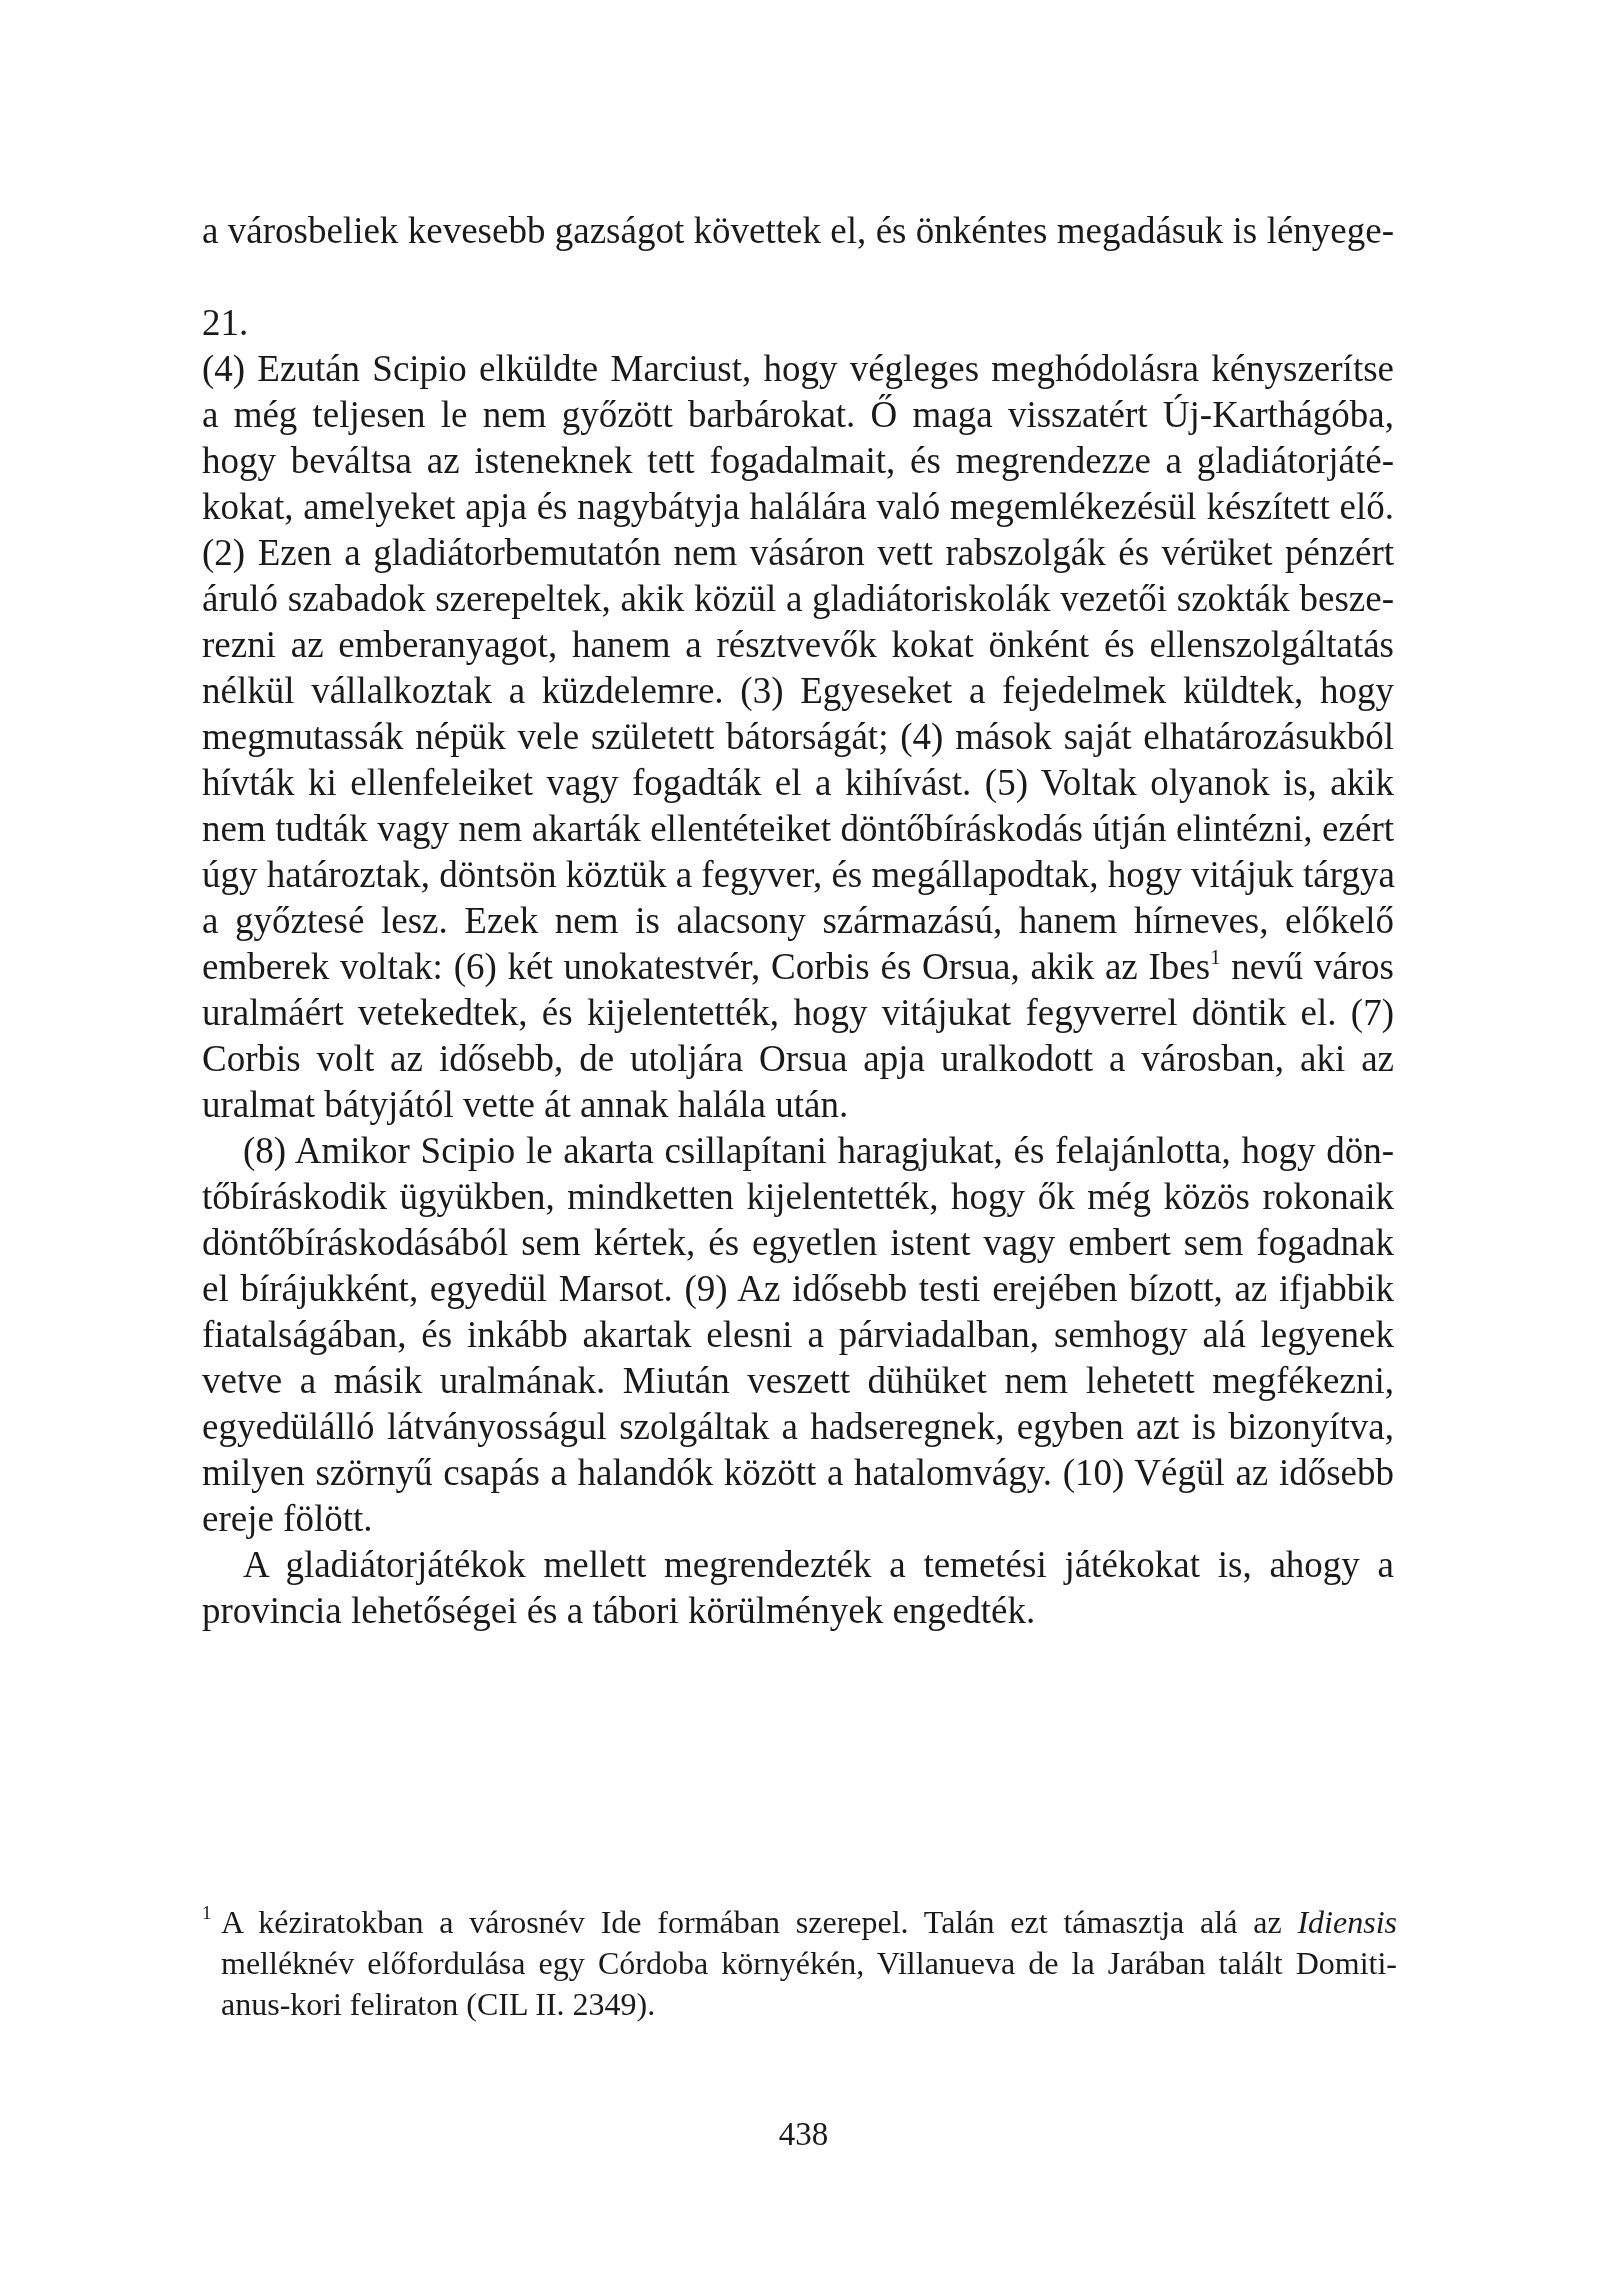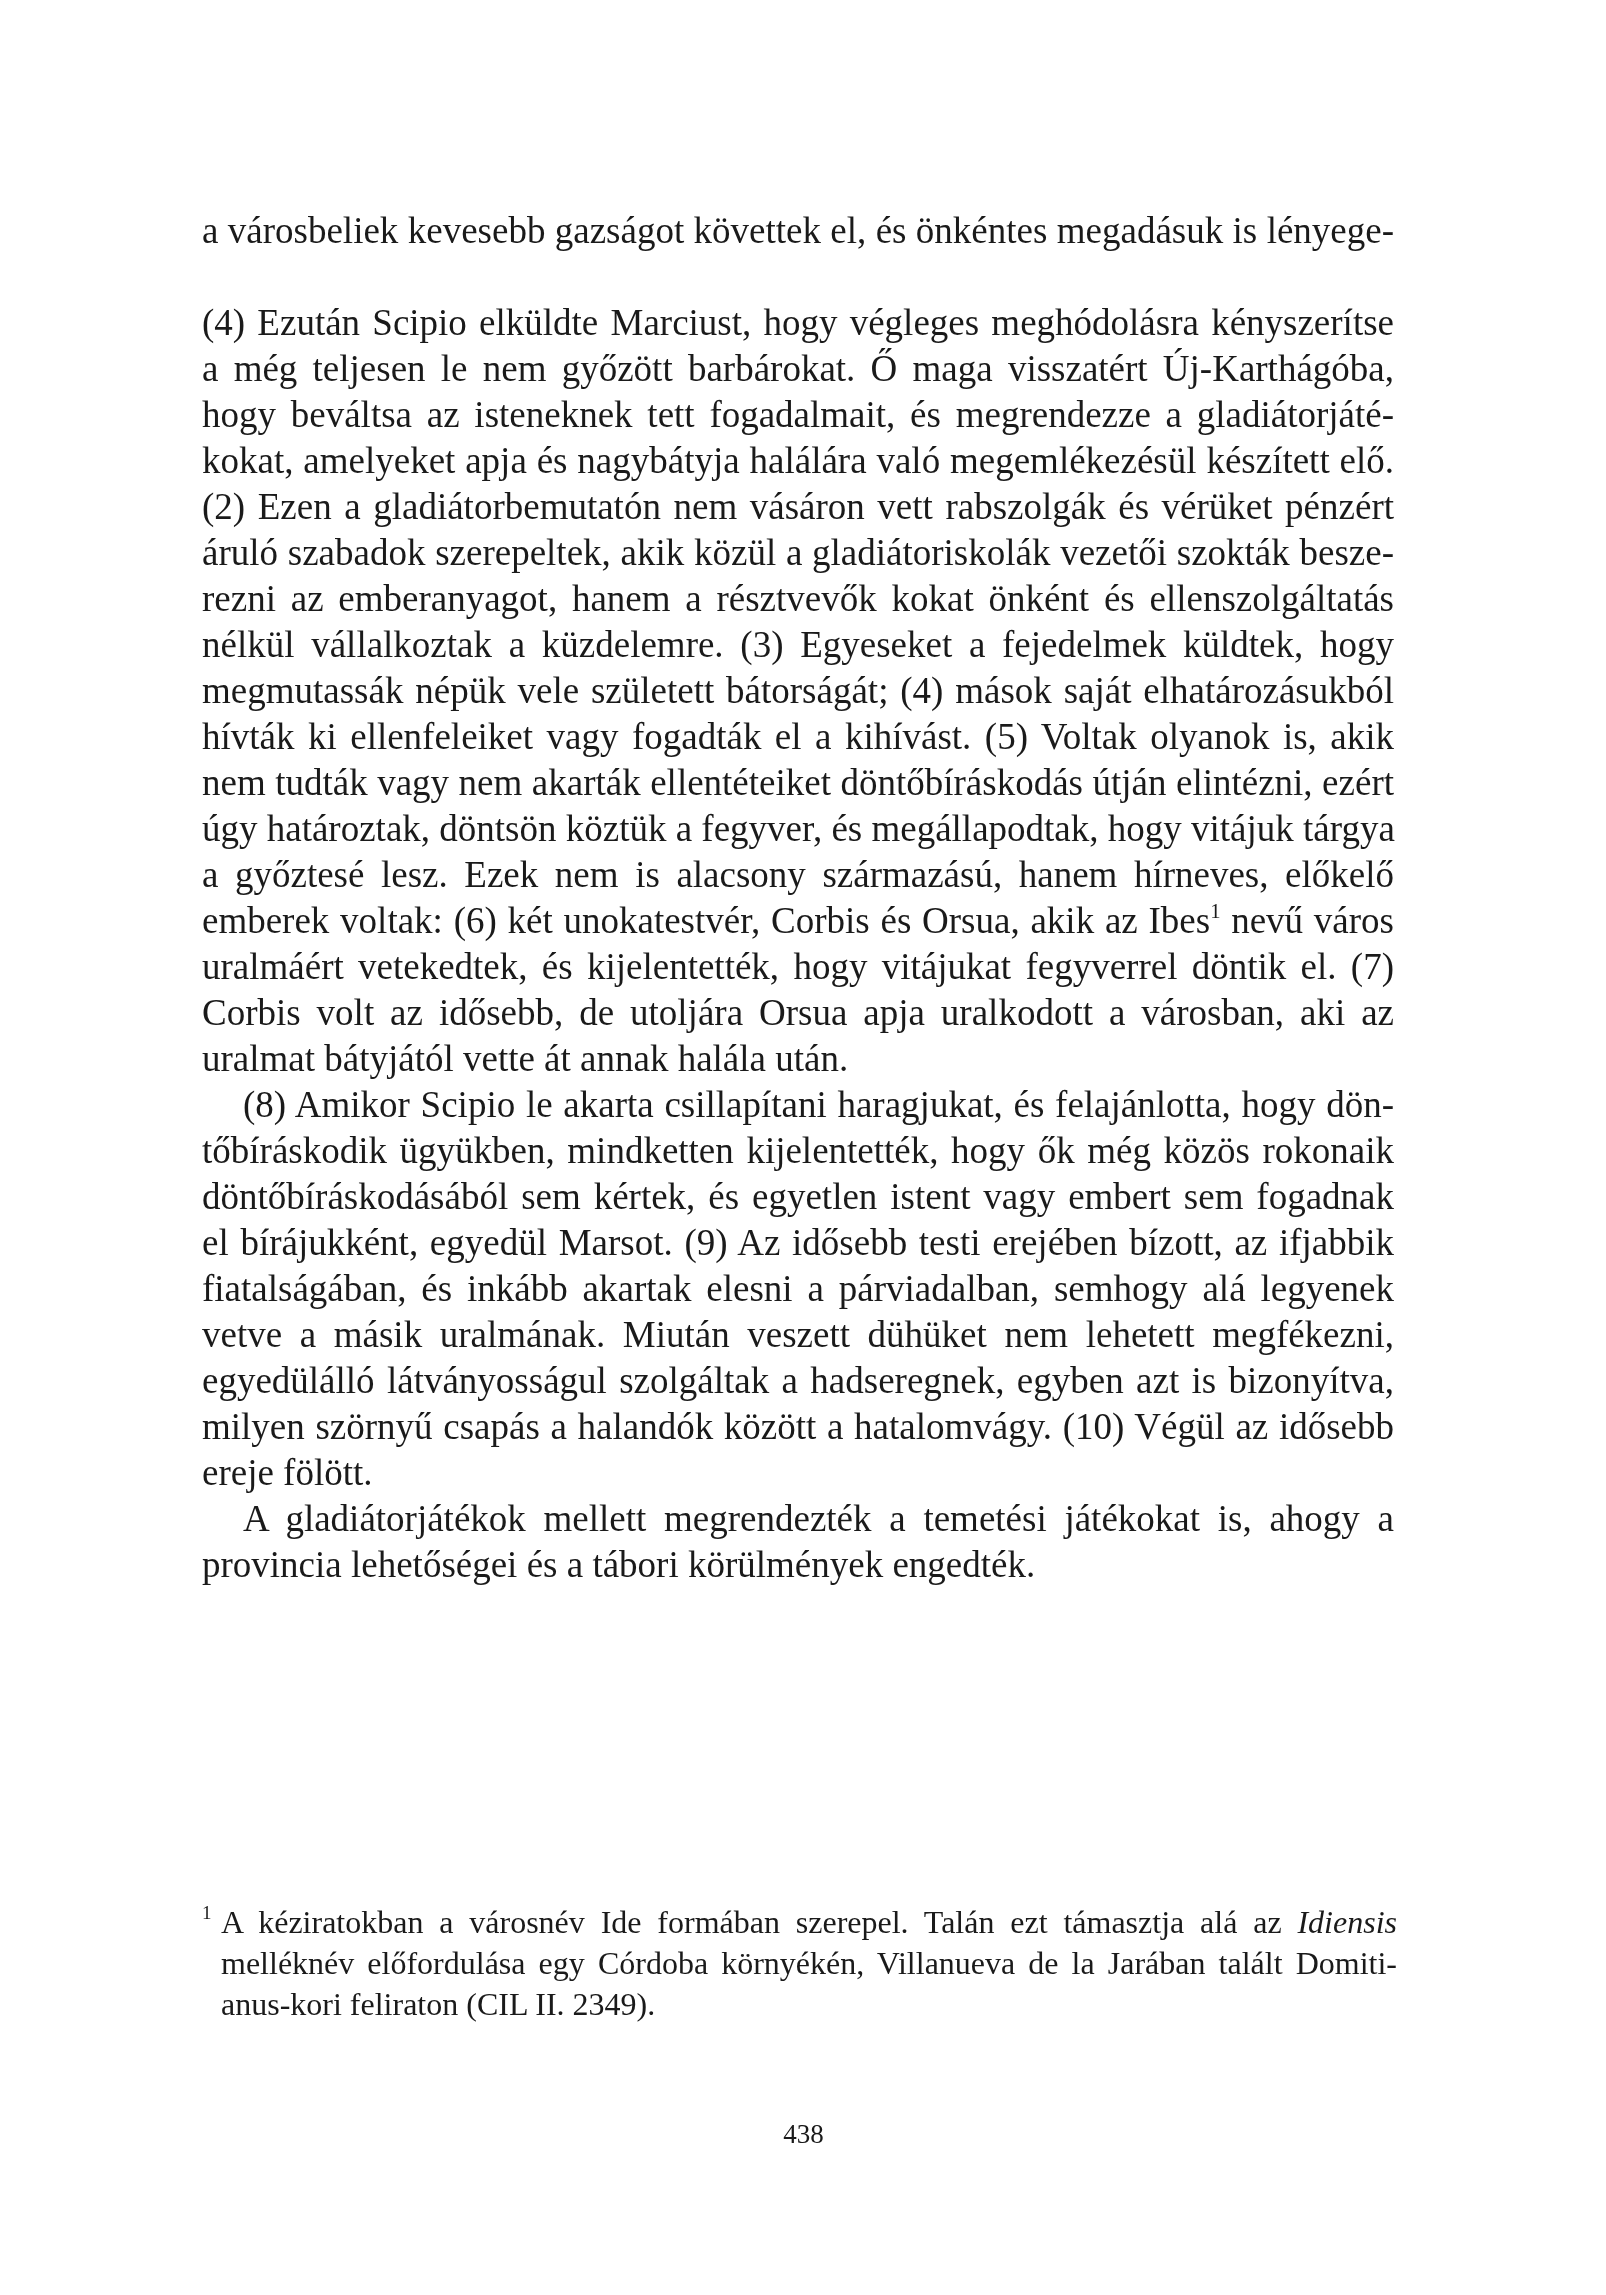--- a/index.html
+++ b/index.html
@@ -25,30 +25,31 @@
   .footnotes {
     position: absolute; left: 202px; top: 1902px; width: 1195px;
     font-size: 32px; line-height: 41px;
   }
   .fn { position: relative; padding-left: 19px; }
   .fn-mark { position: absolute; left: 0; top: -10.3px; font-size: 19px; }
   .fn .line { height: 41px; }
   em { font-style: italic; }
   .page-number {
     position: absolute; left: 0; width: 1607px; top: 2114px;
-    text-align: center; font-size: 27px; line-height: 41px;
+    text-align: center; font-size: 33px; line-height: 41px;
   }
 </style>
 </head>
 <body>
 
 <div class="page">
   <div class="body-text">
     <span class="line">a városbeliek kevesebb gazságot követtek el, és önkéntes megadásuk is lényege-</span>
     <span class="line blank"></span>
+    <span class="line last section-num">21.</span>
     <span class="line">(4) Ezután Scipio elküldte Marciust, hogy végleges meghódolásra kényszerítse</span>
     <span class="line">a még teljesen le nem győzött barbárokat. Ő maga visszatért Új-Karthágóba,</span>
     <span class="line">hogy beváltsa az isteneknek tett fogadalmait, és megrendezze a gladiátorjáté-</span>
     <span class="line">kokat, amelyeket apja és nagybátyja halálára való megemlékezésül készített elő.</span>
     <span class="line">(2) Ezen a gladiátorbemutatón nem vásáron vett rabszolgák és vérüket pénzért</span>
     <span class="line">áruló szabadok szerepeltek, akik közül a gladiátoriskolák vezetői szokták besze-</span>
     <span class="line">rezni az emberanyagot, hanem a résztvevők kokat önként és ellenszolgáltatás</span>
     <span class="line">nélkül vállalkoztak a küzdelemre. (3) Egyeseket a fejedelmek küldtek, hogy</span>
     <span class="line">megmutassák népük vele született bátorságát; (4) mások saját elhatározásukból</span>
     <span class="line">hívták ki ellenfeleiket vagy fogadták el a kihívást. (5) Voltak olyanok is, akik</span>

